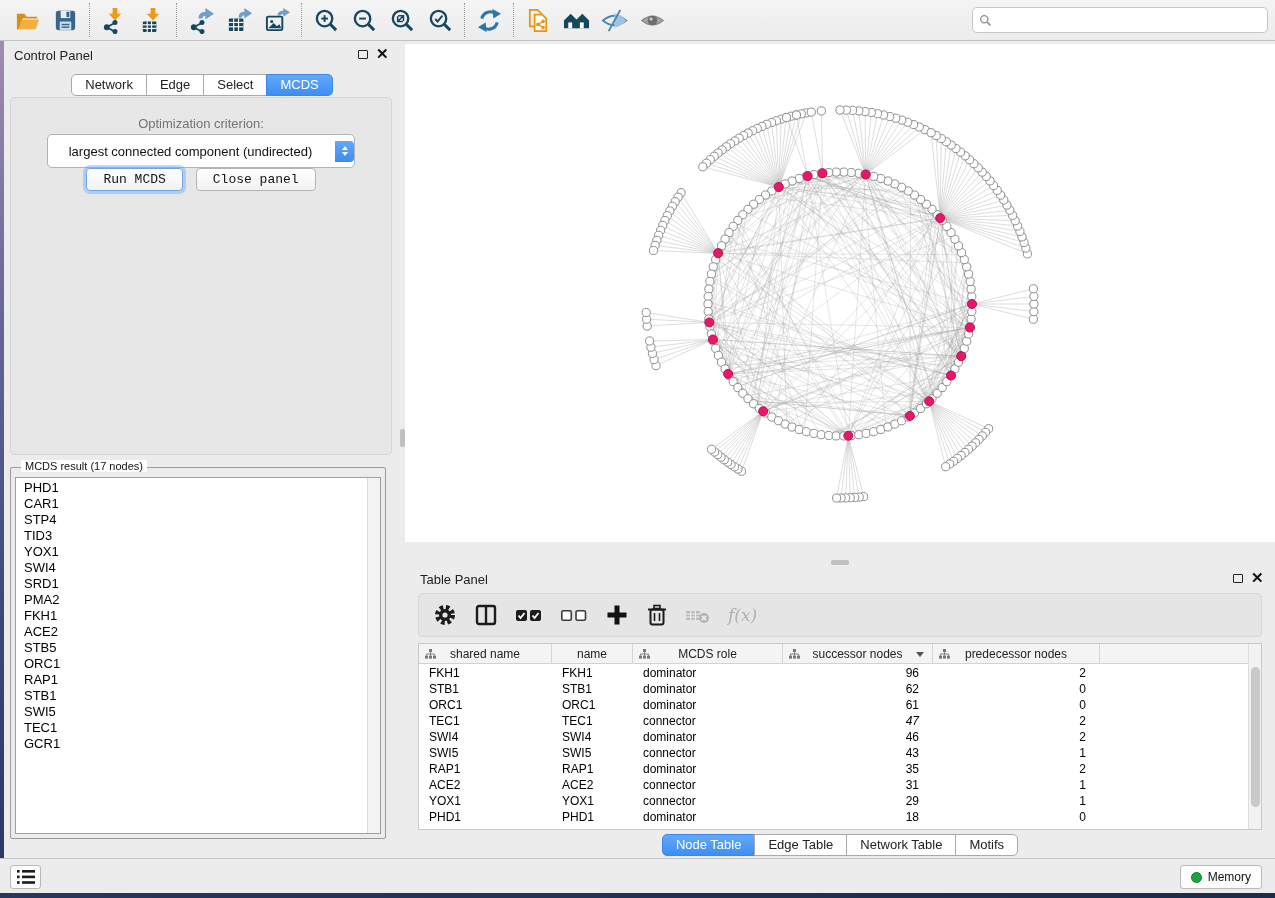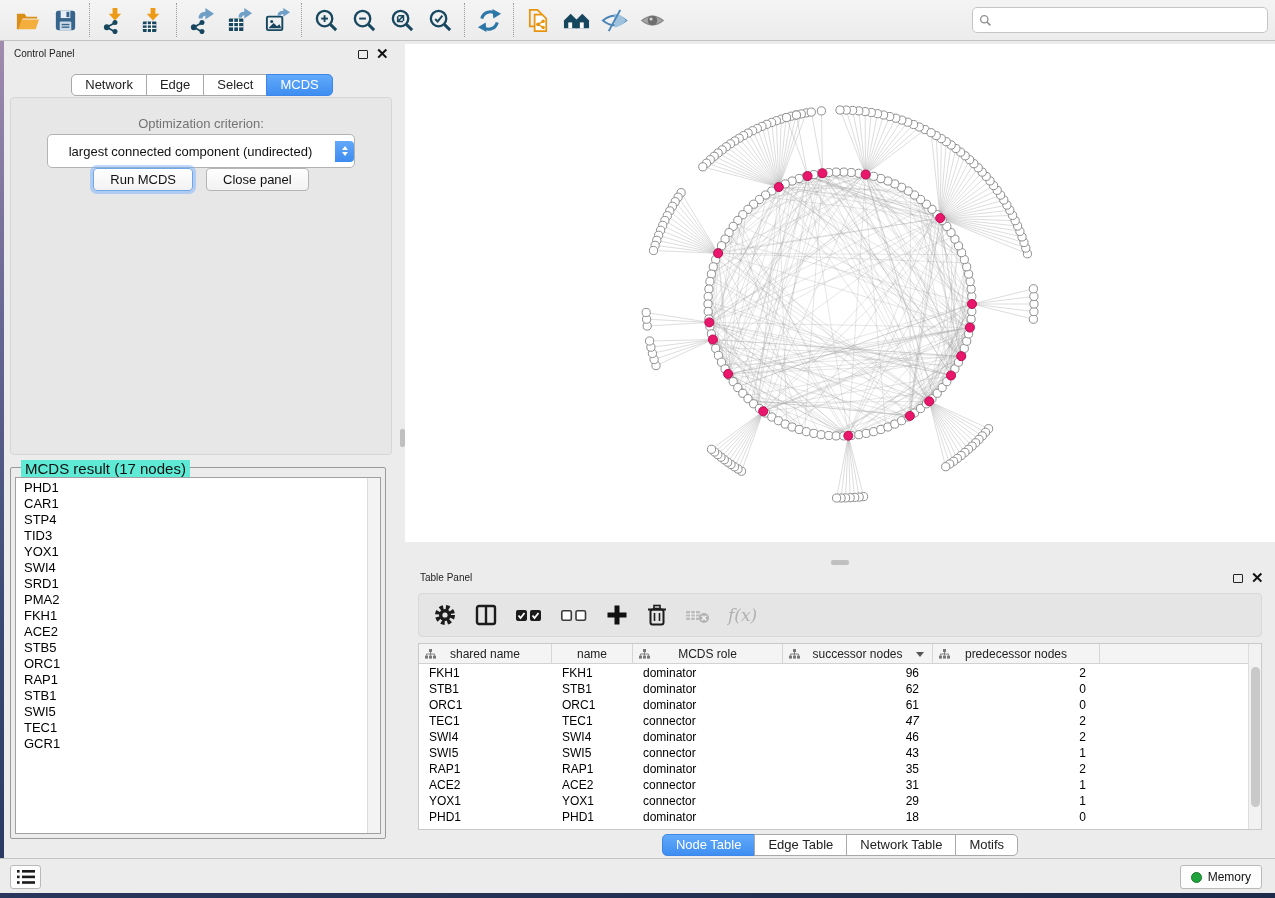--- a/index.html
+++ b/index.html
@@ -21,21 +21,21 @@
   #search-wrap svg { width:13px; height:13px; flex:0 0 auto; }
   #search-input { border:none; outline:none; flex:1; height:20px; font-size:13px; background:transparent; padding-left:4px; }
 
   
   #wall-strip { position:absolute; left:0; top:41px; width:4px; height:817px;
     background:linear-gradient(#a08cae,#6d6a96 30%,#3a4a74 70%,#2a3a60); }
 
   
   #control-panel { position:absolute; left:4px; top:41px; width:396px; height:817px; background:#ececec; }
   .pane-header { position:relative; height:26px; }
-  .pane-title { position:absolute; left:10px; top:7px; font-size:10px; color:#222; }
+  .pane-title { position:absolute; left:10px; top:7px; font-size:13px; color:#222; }
   .float-icon { position:absolute; top:9px; width:10px; height:9px; border:1.5px solid #222; border-radius:1px; }
   .close-icon { position:absolute; top:6px; width:12px; height:14px; font-size:15px; font-weight:bold; color:#111; line-height:14px; text-align:center; }
   #cp-float { right:32px; } #cp-close { right:12px; }
 
   .seg-tabs { display:flex; justify-content:center; }
   .seg-tab { font-size:13px; color:#222; background:#fff; border:1px solid #a9a9a9;
     padding:2px 13px 3px 13px; margin-left:-1px; cursor:default; }
   .seg-tab:first-child { border-radius:5px 0 0 5px; margin-left:0; }
   .seg-tab:last-child { border-radius:0 5px 5px 0; }
   .seg-tab.active { background:linear-gradient(#62aafa,#3e8ef2); border-color:#3e86e8; color:#fff; }
@@ -47,26 +47,26 @@
   #criterion-select { position:absolute; left:36px; right:36px; top:36px; height:34px;
     background:#fff; border:1px solid #b3b3b3; border-radius:5px; display:flex; align-items:center; }
   #criterion-value { flex:1; font-size:13px; color:#111; text-align:center; padding-right:2px; }
   #criterion-stepper { width:19px; height:21px; border-radius:0 4px 4px 0;
     background:linear-gradient(#63a9f9,#3d8bf0); display:flex; flex-direction:column; align-items:center; justify-content:center; gap:2px; }
   .chev-up { width:0; height:0; border-left:3.5px solid transparent; border-right:3.5px solid transparent; border-bottom:4.5px solid #fff; }
   .chev-dn { width:0; height:0; border-left:3.5px solid transparent; border-right:3.5px solid transparent; border-top:4.5px solid #fff; }
   #cp-buttons { position:absolute; left:0; right:0; top:70px; display:flex; justify-content:center; gap:13px; }
   .mac-btn { height:23px; background:linear-gradient(#ffffff,#f2f2f2); border:1px solid #b5b5b5;
     border-radius:4px; font-size:13px; color:#111; padding:0 16px;
-    font-family:Liberation Sans, sans-serif; }
+    font-family:Liberation Mono, monospace; }
   #run-btn { border-color:#6fa6e8; box-shadow:0 0 0 3px rgba(110,170,255,.45); }
 
   #cp-group { position:absolute; left:6px; width:376px; top:426px; height:372px;
     border:1px solid #9a9a9a; border-radius:2px; }
-  #cp-group-title { position:absolute; left:10px; top:-8px; background:#5eead4; padding:0 4px; font-size:15px; color:#111; }
+  #cp-group-title { position:absolute; left:10px; top:-8px; background:#ffffff; padding:0 4px; font-size:11px; color:#111; }
   #mcds-listbox { position:absolute; left:4px; right:4px; top:9px; bottom:4px;
     background:#fff; border:1px solid #a0a0a0; overflow:hidden; }
   #mcds-list { position:absolute; left:0; top:2px; right:14px; }
   .mcds-item { font-size:13px; line-height:16px; padding-left:8px; color:#000; }
   #mcds-scroll { position:absolute; right:0; top:0; bottom:0; width:13px; background:#f3f3f3; border-left:1px solid #dcdcdc; }
 
   
   #v-split-handle { position:absolute; left:400px; top:429px; width:5px; height:18px; background:#c0c0c0; border-radius:2px; }
   #h-split-handle { position:absolute; left:831px; top:560px; width:18px; height:5px; background:#c0c0c0; border-radius:2px; }
 

